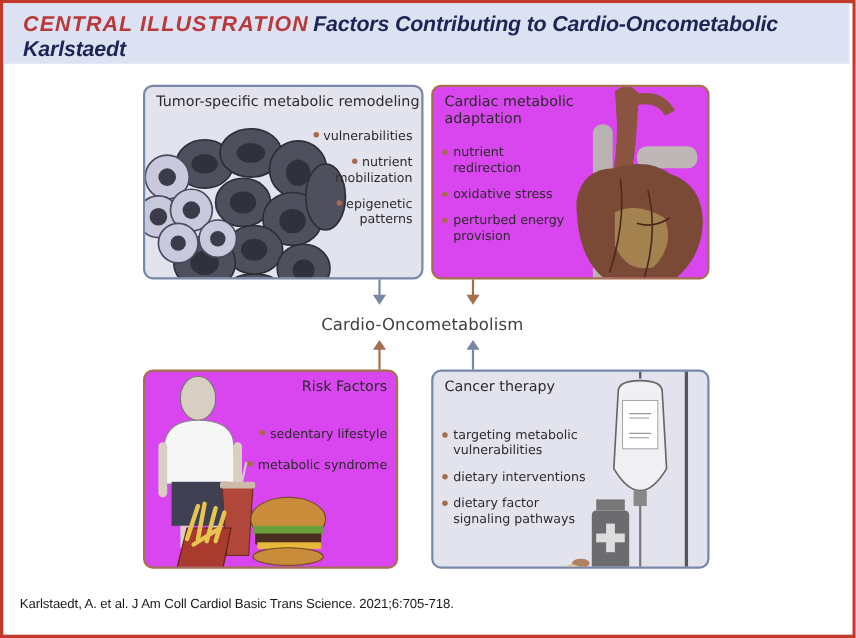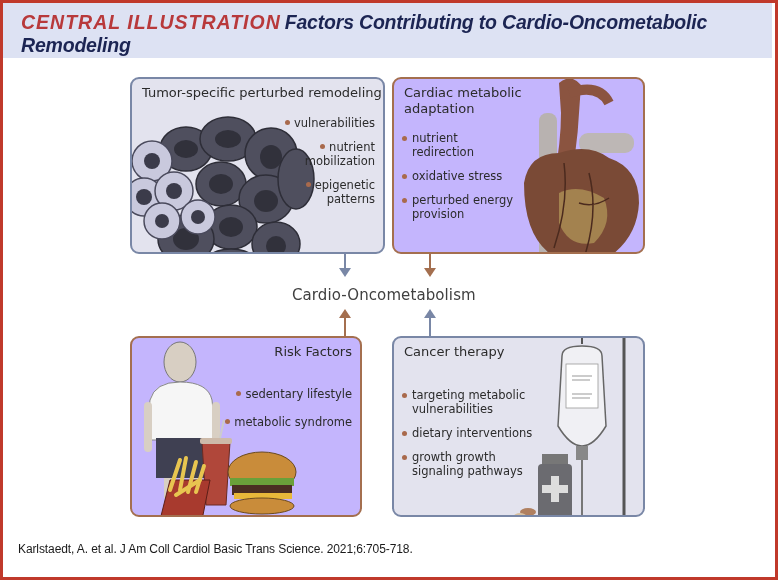--- a/index.html
+++ b/index.html
@@ -9,21 +9,21 @@
   .frame { position: absolute; left: 0; top: 0; width: 778px; height: 580px;
            border: 3px solid #c0392b; border-top-width: 3px; background: #ffffff; }
   .header { position: absolute; left: 3px; top: 3px; width: 769px; height: 55px;
             background: #dde2f3; padding: 8px 16px 0 18px; font-style: italic; }
   .header-line { font-family: "Liberation Sans", sans-serif; font-weight: bold; font-size: 19.5px;
                  line-height: 23px; color: #1c2553; letter-spacing: -0.2px; }
   .header-tag { color: #b8393b; letter-spacing: 1px; margin-right: 4px; }
 
   .box { position: absolute; border-radius: 9px; border: 2px solid; overflow: hidden; }
   .box-blue { background: #e3e3ee; border-color: #7987a6; }
-  .box-tan { background: #c4b5fd; border-color: #a46f4f; }
+  .box-tan { background: #d946ef; border-color: #a46f4f; }
 
   .box-title { position: absolute; font-size: 13px; color: #2b2b2b; line-height: 16px; }
   .bullet-list { position: absolute; list-style: none; }
   .bullet { font-size: 11.5px; color: #2b2b2b; line-height: 14px; margin-bottom: 10px; position: relative; }
   .bullet .dot { display: inline-block; width: 5px; height: 5px; border-radius: 50%; background: #a96a4c;
                  vertical-align: middle; margin-right: 4px; position: relative; top: -1px; }
   .right-align { text-align: right; }
   .left-align .bullet { padding-left: 10px; }
   .left-align .bullet .dot { position: absolute; left: 0; top: 5px; }
 
@@ -40,21 +40,21 @@
 </style>
 </head>
 <body>
 
 <div class="frame"></div>
 
 <div class="header">
   <div class="header-line">
     <span class="header-tag">CENTRAL ILLUSTRATION</span><span>Factors Contributing to Cardio-Oncometabolic</span>
   </div>
-  <div class="header-line">Remodeling</div>
+  <div class="header-line">Karlstaedt</div>
 </div>
 
 <div class="box box-blue" style="left:130px; top:77px; width:255px; height:177px;">
   <svg class="art" width="200" height="180" style="left:-6px; top:30px;" viewBox="0 0 200 180">
     <g fill="#4f4f5e" stroke="#2e2e38" stroke-width="1.5">
       <ellipse cx="60" cy="40" rx="26" ry="22"></ellipse>
       <ellipse cx="102" cy="30" rx="28" ry="22"></ellipse>
       <ellipse cx="145" cy="45" rx="26" ry="26"></ellipse>
       <ellipse cx="95" cy="75" rx="25" ry="22"></ellipse>
       <ellipse cx="140" cy="90" rx="27" ry="24"></ellipse>
@@ -83,21 +83,21 @@
       <circle cx="72" cy="108" r="17"></circle>
     </g>
     <g fill="#3b3b4a">
       <circle cx="26" cy="52" r="8"></circle>
       <circle cx="18" cy="88" r="8"></circle>
       <circle cx="48" cy="82" r="8"></circle>
       <circle cx="36" cy="112" r="7"></circle>
       <circle cx="72" cy="108" r="7"></circle>
     </g>
   </svg>
-  <div class="box-title" style="left:10px; top:6px;">Tumor-specific perturbed remodeling</div>
+  <div class="box-title" style="left:10px; top:6px;">Tumor-specific metabolic remodeling</div>
   <ul class="bullet-list right-align" style="right:8px; top:37px; width:120px;">
     <li class="bullet"><span class="dot"></span><span>vulnerabilities</span></li>
     <li class="bullet" style="margin-bottom:10px;"><span class="dot"></span><span>nutrient</span><br><span>mobilization</span></li>
     <li class="bullet"><span class="dot"></span><span>epigenetic</span><br><span>patterns</span></li>
   </ul>
 </div>
 
 <div class="box box-tan" style="left:392px; top:77px; width:253px; height:177px;">
   <svg class="art" width="140" height="200" style="left:115px; top:-6px;" viewBox="0 0 140 200">
     <rect x="30" y="40" width="18" height="150" rx="8" fill="#b8b2b0"></rect>
@@ -182,17 +182,17 @@
     <rect x="24" y="138" width="34" height="54" rx="4" fill="#6b6b70"></rect>
     <rect x="37" y="150" width="8" height="26" fill="#ddd"></rect>
       <rect x="28" y="159" width="26" height="8" fill="#ddd"></rect>
     <ellipse cx="14" cy="186" rx="8" ry="4" fill="#b08060"></ellipse>
     <ellipse cx="6" cy="190" rx="6" ry="3" fill="#d8c0a0"></ellipse>
   </svg>
   <div class="box-title" style="left:10px; top:6px;text-align:center;">Cancer therapy</div>
   <ul class="bullet-list left-align" style="left:8px; top:50px; width:150px;">
     <li class="bullet"><span class="dot"></span><span>targeting metabolic</span><br><span>vulnerabilities</span></li>
     <li class="bullet"><span class="dot"></span><span>dietary interventions</span></li>
-    <li class="bullet"><span class="dot"></span><span>growth growth</span><br><span>signaling pathways</span></li>
+    <li class="bullet"><span class="dot"></span><span>dietary factor</span><br><span>signaling pathways</span></li>
   </ul>
 </div>
 
 <div class="footer">Karlstaedt, A. et al. J Am Coll Cardiol Basic Trans Science. 2021;6:705-718.</div>
 
 </body></html>

